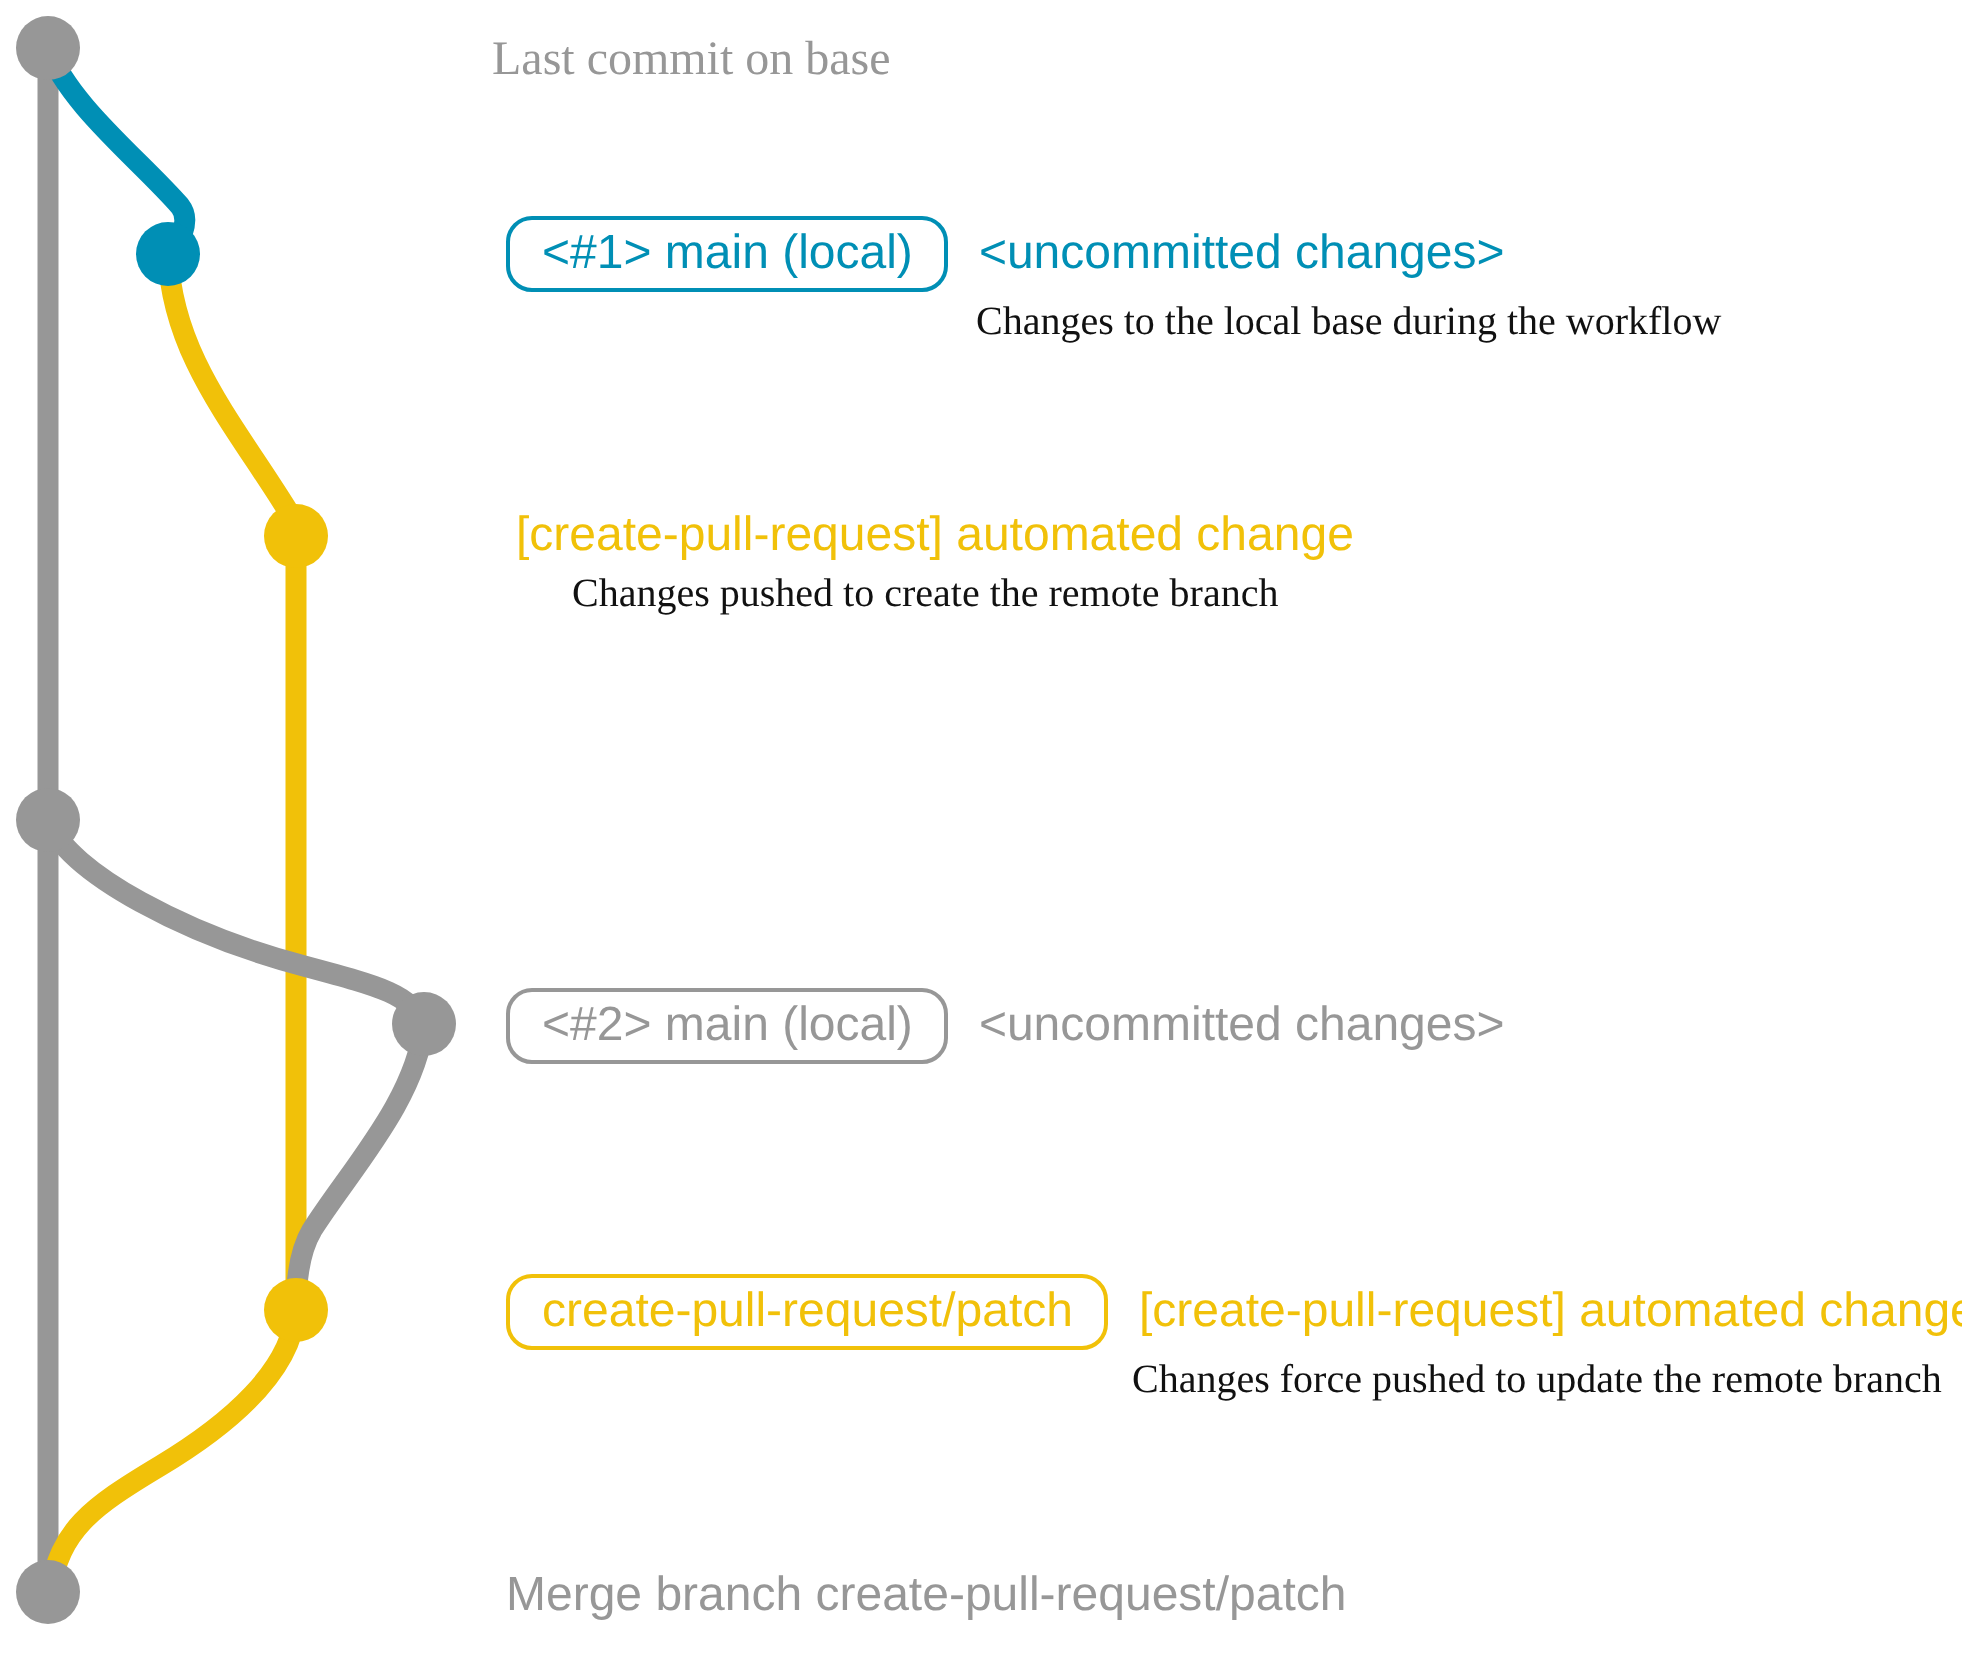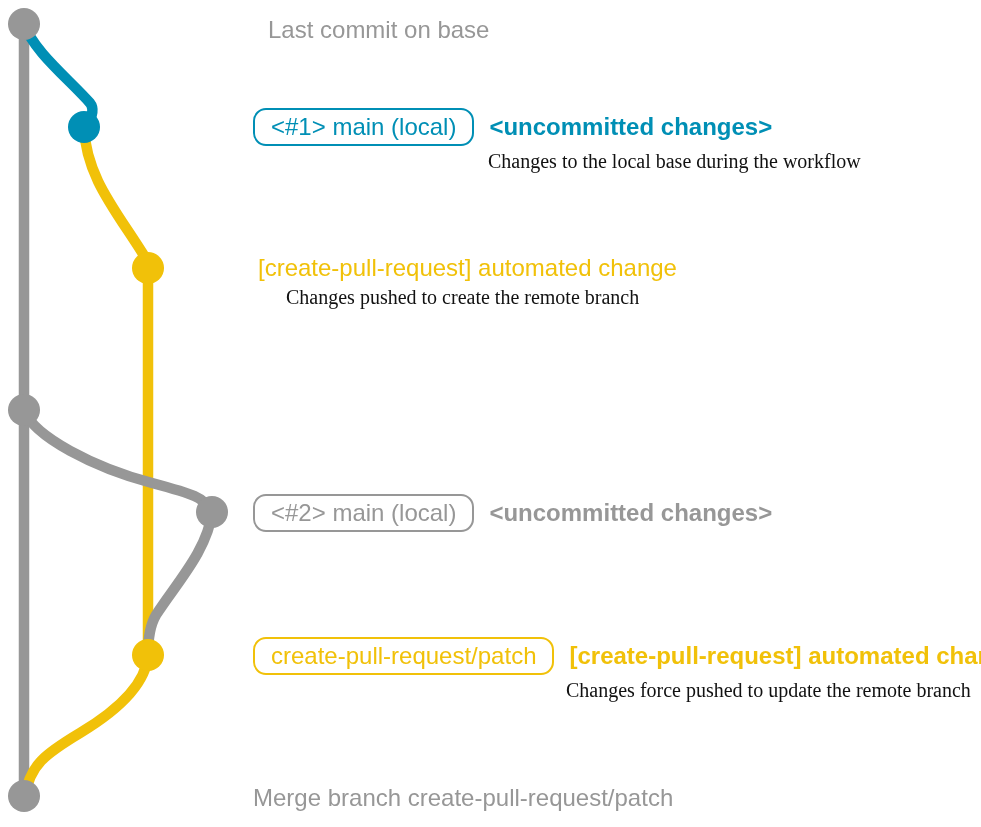--- a/index.html
+++ b/index.html
@@ -26,33 +26,33 @@
   .badge {
     display: inline-flex;
     align-items: center;
     box-sizing: border-box;
     height: 38px;
     border: 2px solid;
     border-radius: 13px;
     padding: 0 16px;
     font-size: 24px;
   }
-  .badge + .msg { margin-left: 15px; font-weight: bold; }
+  .badge + .msg { margin-left: 15px; }
   .c-gray   { color: #979797; border-color: #979797; }
   .c-blue   { color: #008fb5; border-color: #008fb5; }
   .c-yellow { color: #f1c109; border-color: #f1c109; }
   .caption {
     font-family: "Liberation Serif", "DejaVu Serif", serif;
     font-size: 20px;
     line-height: 24px;
     color: #111111;
     margin-top: 3px;
   }
   
-  .r1 { top: 11px;  left: 268px; }
+  .r1 { top: 11px;  left: 246px; font-family: Liberation Serif, serif; }
   .r2 { top: 108px; left: 253px; }
   .r3 { top: 254px; left: 258px; }
   .r3 .line1 { height: 28px; }
   .r4 { top: 396px; left: 258px; }
   .r4 .line1 { height: 28px; }
   .r5 { top: 494px; left: 253px; }
   .r6 { top: 637px; left: 253px; }
   .r7 { top: 779px; left: 253px; }
   .cap-r2 { margin-left: 235px; }
   .cap-r3 { margin-left: 28px; }

